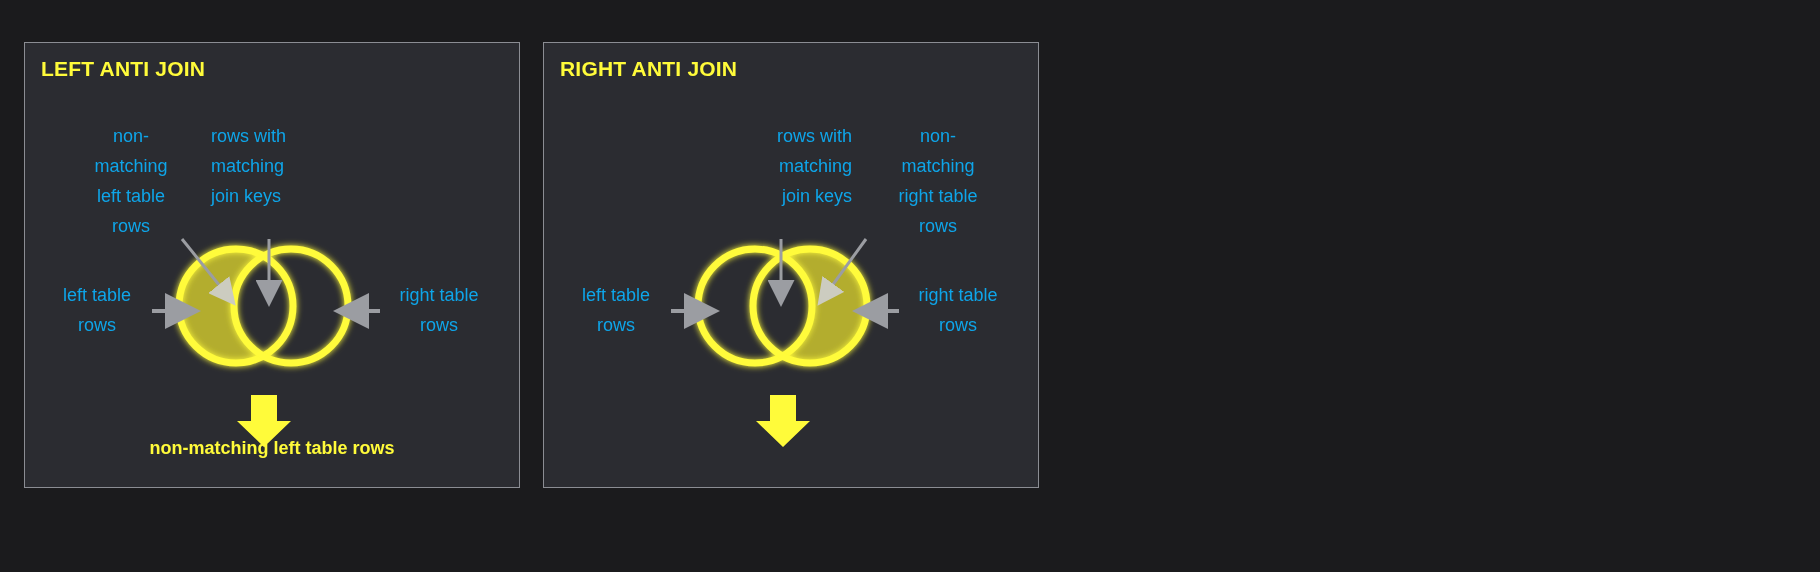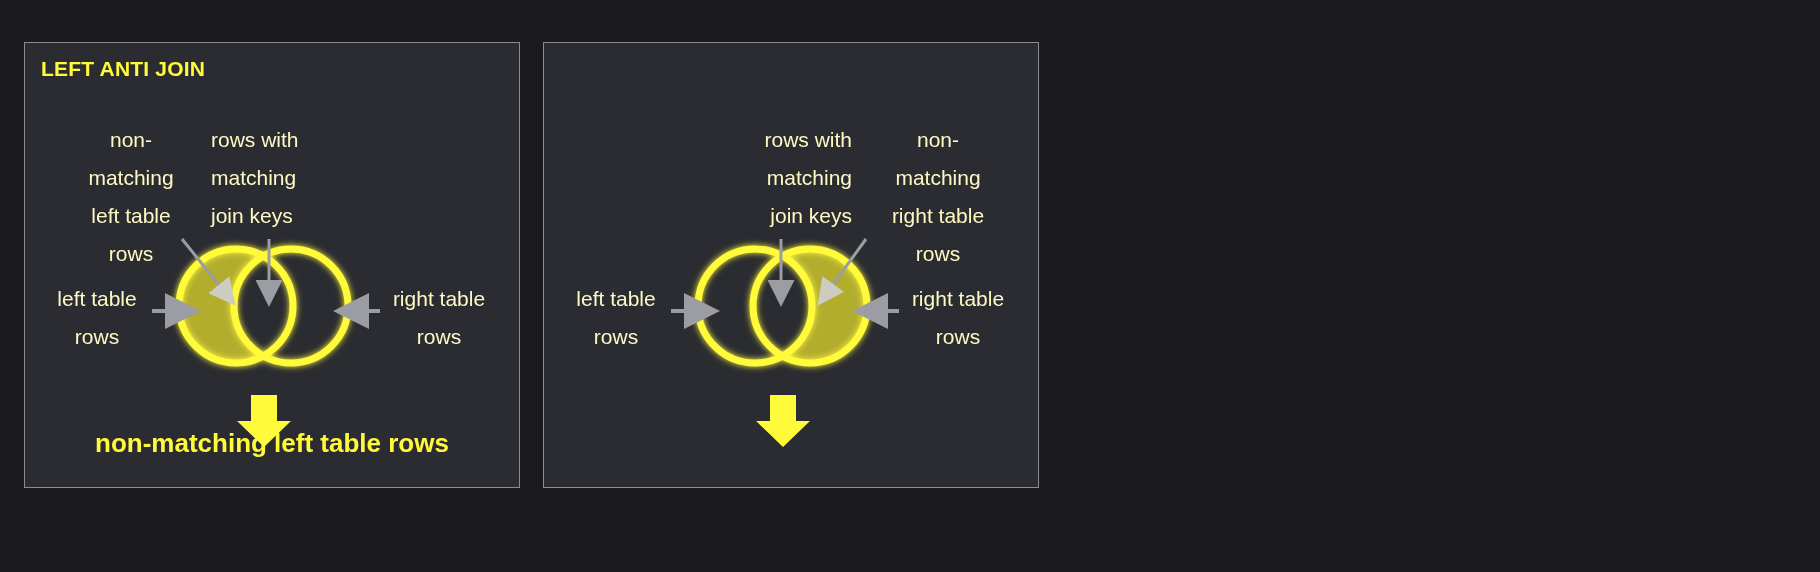--- a/index.html
+++ b/index.html
@@ -28,23 +28,23 @@
     color:#fffb3a;
     font-size:21px;
     font-weight:bold;
     letter-spacing:0.2px;
     white-space:nowrap;
   }
 
   
   .lbl{
     position:absolute;
-    color:#fef9c3;
-    font-size:21px;
-    line-height:38px;
+    color:#0ea5e9;
+    font-size:18px;
+    line-height:30px;
     white-space:pre-line;
   }
   .lbl.center{text-align:center;}
   .lbl.right{text-align:right;}
   .lbl.left{text-align:left;}
 
   
   .venn{
     position:absolute;
     left:148px;top:200px;
@@ -59,21 +59,21 @@
     pointer-events:none;
   }
 
   
   .caption{
     position:absolute;
     left:0;right:0;
     bottom:28px;
     text-align:center;
     color:#fffb3a;
-    font-size:26px;
+    font-size:18px;
     font-weight:bold;
     white-space:nowrap;
   }
 </style>
 </head>
 <body>
 
 <div id="root">
 
   <div class="panel" id="panel-left">
@@ -142,20 +142,21 @@
       <g>
         <path d="M226,352 L252,352 L252,378 L266,378 L239,404 L212,378 L226,378 Z" fill="#fffb3a"></path>
       </g>
     </svg>
 
     <div class="caption">non-matching left table rows</div>
   </div>
 
   <div class="panel" id="panel-right">
 
+    <div class="panel-title">RIGHT ANTI JOIN</div>
 
     <div class="lbl right" style="left:158px;top:78px;width:150px;">rows with
 matching
 join keys</div>
 
     <div class="lbl center" style="left:320px;top:78px;width:148px;">non-
 matching
 right table
 rows</div>
 

